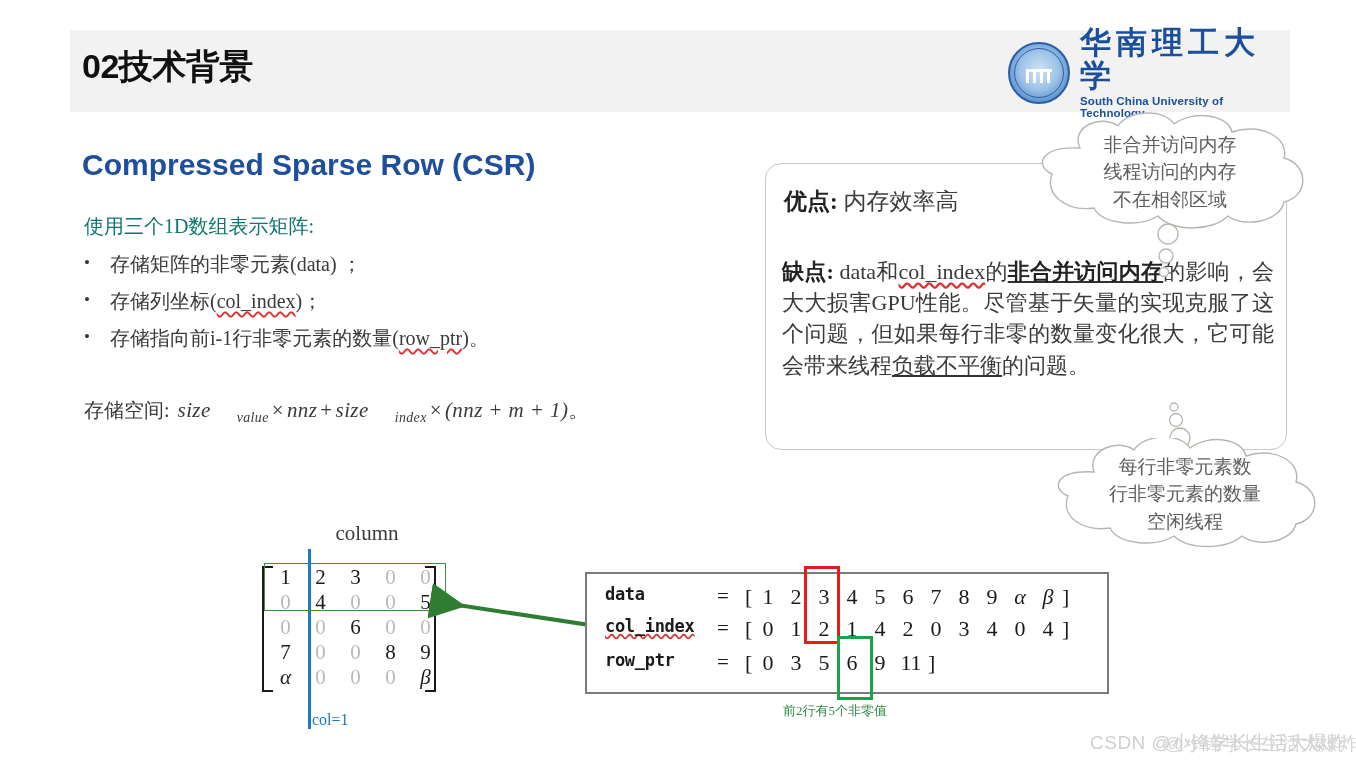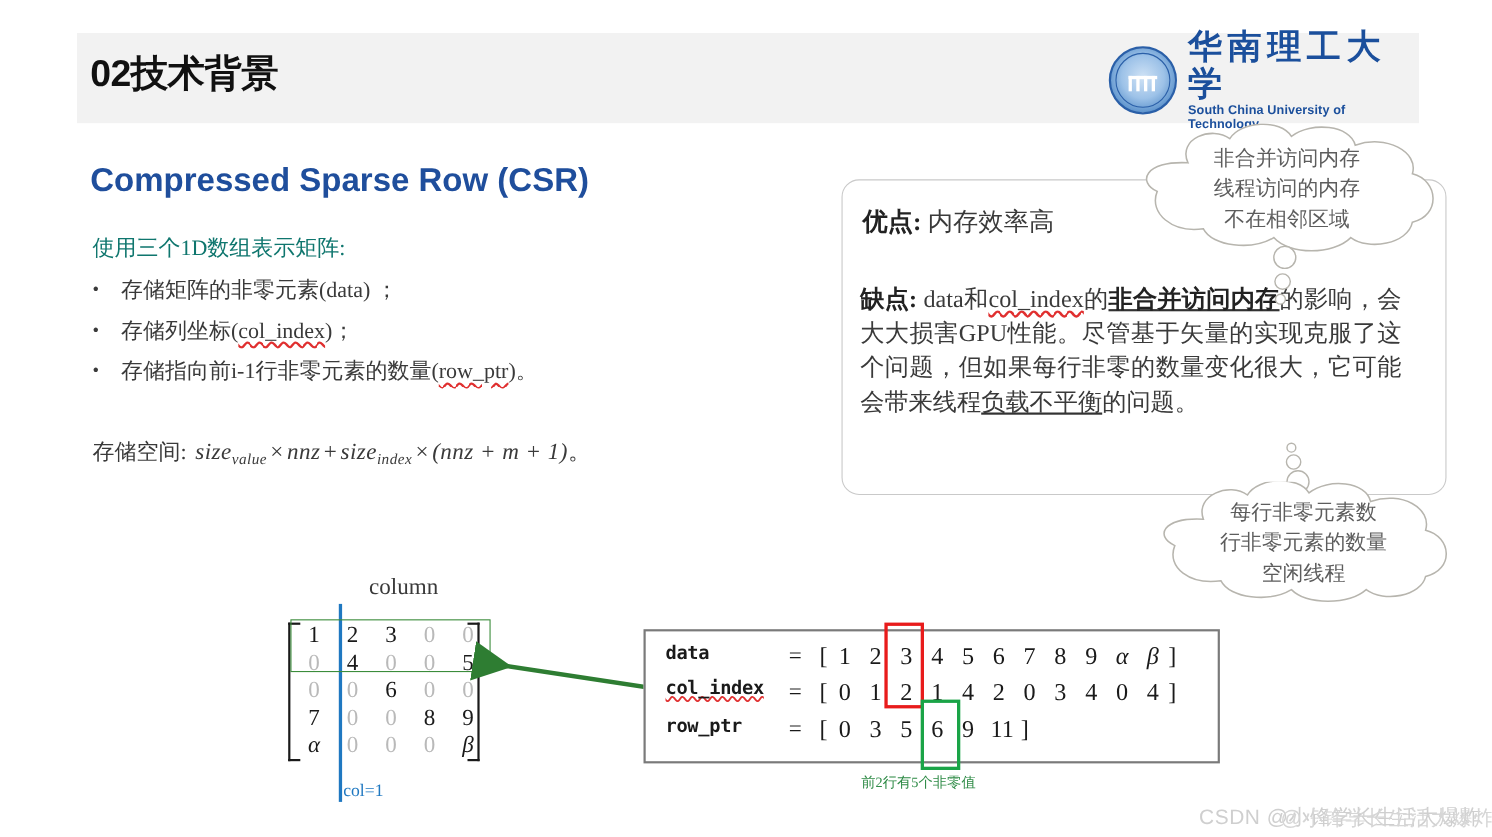--- a/index.html
+++ b/index.html
@@ -79,27 +79,27 @@
   .bullet .btxt{line-height:1.25;}
   .squig{text-decoration:underline;text-decoration-color:#e03030;text-decoration-style:wavy;text-underline-offset:3px;}
 
   .formula-row{
     position:absolute;left:84px;top:396px;
     display:flex;align-items:baseline;
     font-family:"Liberation Serif","DejaVu Serif",serif;
     color:#3a3a3a;font-size:20px;
   }
   .math{font-style:italic;font-size:21px;margin-left:8px;letter-spacing:0.4px;}
-  .math sub{font-style:italic;font-size:0.66em;}
+  .math sub{font-style:italic;font-size:0.66em;margin-left:26px;}
   .math .op{font-style:normal;padding:0 3px;}
 
   
   .note-box{
     position:absolute;left:765px;top:163px;width:520px;height:285px;
-    border:1.4px solid #c9c9c9;border-radius:16px;background:#fff;padding-left:28px;
+    border:1.4px solid #c9c9c9;border-radius:16px;background:#fff;
   }
   .note-pros{
     position:absolute;left:18px;top:22px;
     font-family:"Liberation Serif","DejaVu Serif",serif;
     font-size:23px;color:#3a3a3a;
   }
   .note-pros b{color:#222;}
   .note-cons{
     position:absolute;left:16px;top:92px;width:492px;
     font-family:"Liberation Serif","DejaVu Serif",serif;

